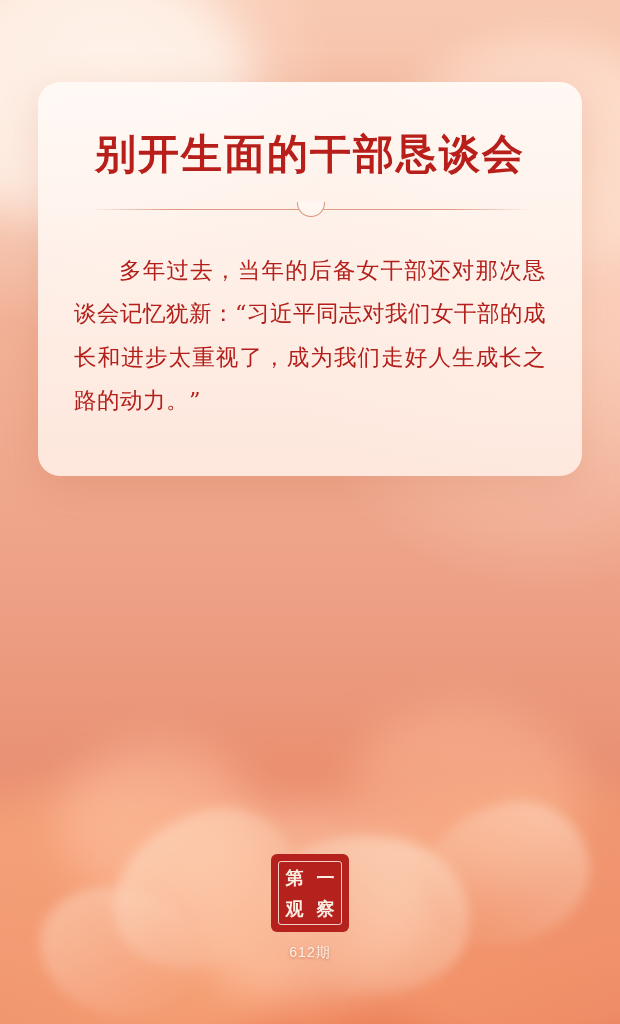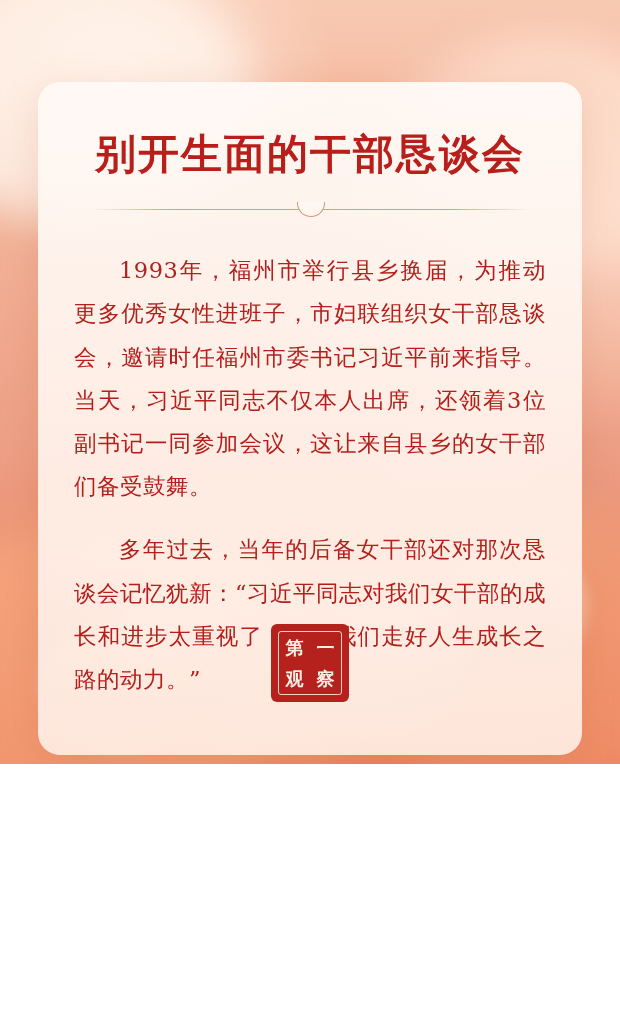--- a/index.html
+++ b/index.html
@@ -9,21 +9,21 @@
   body {
     width: 620px;
     height: 1024px;
     overflow: hidden;
     font-family: "Liberation Serif", serif;
   }
 
   .poster {
     position: relative;
     width: 620px;
-    height: 764px;
+    height: 1024px;
     background:
       radial-gradient(ellipse 60% 40% at 18% 10%, rgba(255,236,225,0.95) 0%, rgba(255,236,225,0) 60%),
       radial-gradient(ellipse 70% 45% at 88% 30%, rgba(255,222,205,0.85) 0%, rgba(255,222,205,0) 62%),
       radial-gradient(ellipse 90% 55% at 50% 100%, rgba(243,140,96,0.85) 0%, rgba(243,140,96,0) 60%),
       linear-gradient(180deg,
         #f8c9b1 0%,
         #f6bfa6 12%,
         #f3b69c 26%,
         #f0ab90 42%,
         #eda086 58%,
@@ -188,28 +188,28 @@
 
   <div class="card">
     <h1 class="title">别开生面的干部恳谈会</h1>
 
     <div class="divider">
       <div class="line"></div>
       <div class="notch"></div>
     </div>
 
     <div class="body">
-      <p>1993年，福州市举行县乡换届，为推动更多优秀女性进班子，市妇联组织女干部恳谈会，邀请时任福州市委书记习近平前来指导。当天，习近平同志不仅本人出席，还领着3位副书记一同参加会议，这让来自县乡的女干部们备受鼓舞。</p>
       <p>多年过去，当年的后备女干部还对那次恳谈会记忆犹新：“习近平同志对我们女干部的成长和进步太重视了，成为我们走好人生成长之路的动力。”</p>
     </div>
   </div>
 
   <div class="seal-wrap">
     <div class="seal">
       <div class="seal-inner">
         <span>第</span>
         <span>一</span>
         <span>观</span>
         <span>察</span>
       </div>
     </div>
+    <div class="issue">612期</div>
   </div>
 </div>
 
 </body></html>

